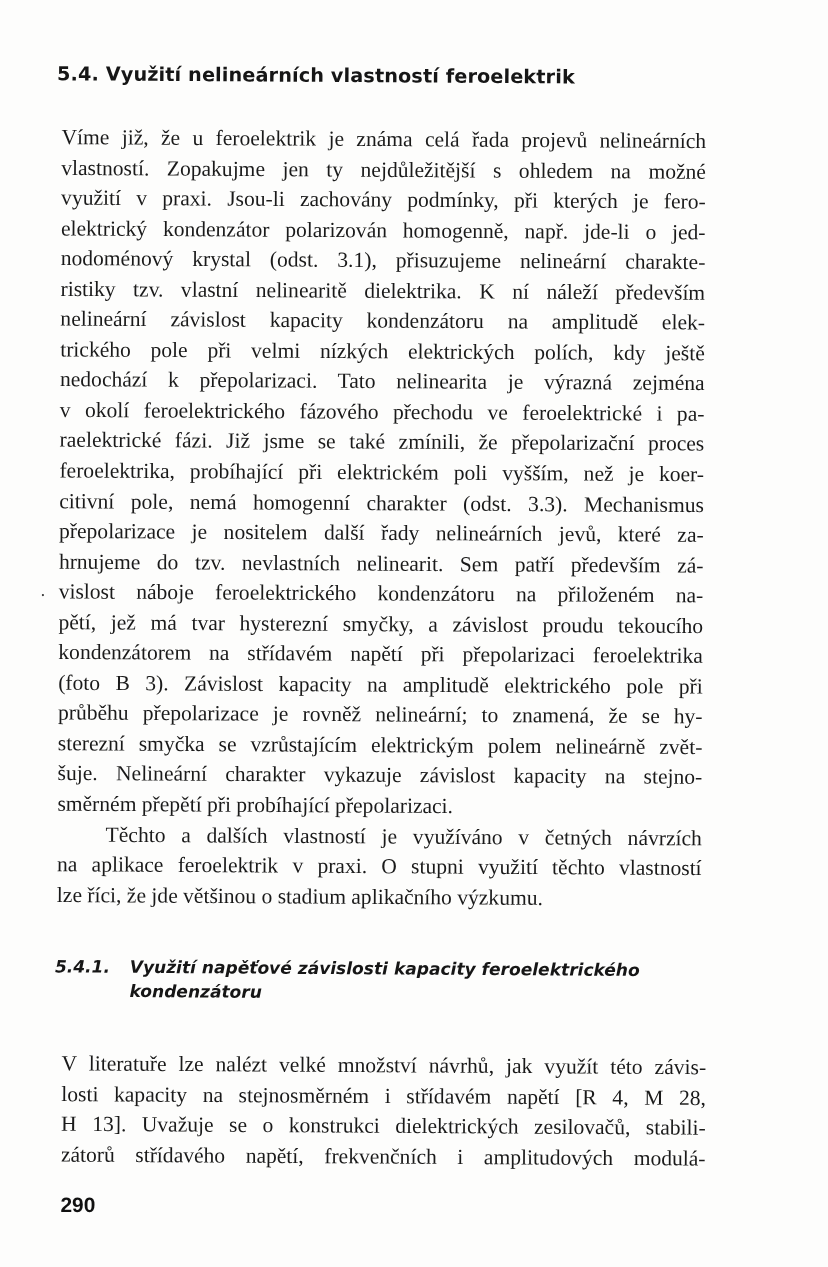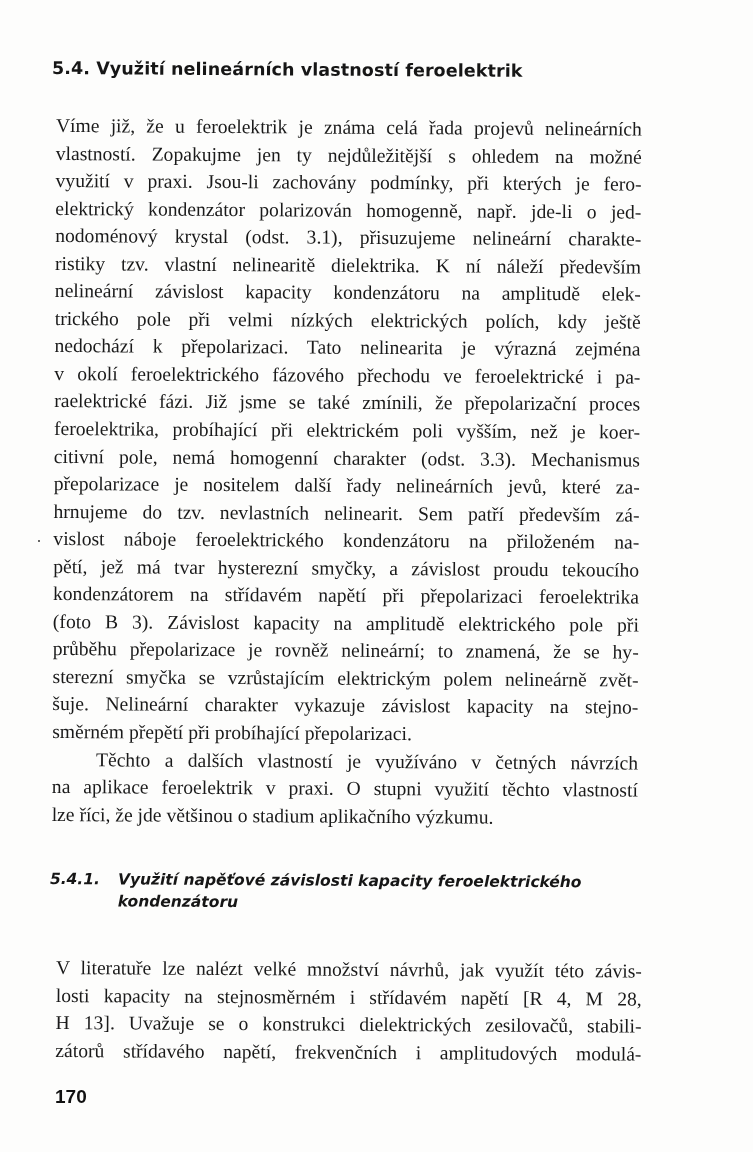--- a/index.html
+++ b/index.html
@@ -101,14 +101,14 @@
     <span class="cont">kondenzátoru</span>
   </div>
 
   <div class="block block2">
     <span class="line">V literatuře lze nalézt velké množství návrhů, jak využít této závis-</span>
     <span class="line">losti kapacity na stejnosměrném i střídavém napětí [R 4, M 28,</span>
     <span class="line">H 13]. Uvažuje se o konstrukci dielektrických zesilovačů, stabili-</span>
     <span class="line">zátorů střídavého napětí, frekvenčních i amplitudových modulá-</span>
   </div>
 
-  <div class="pagenum">170</div>
+  <div class="pagenum">290</div>
 </div>
 
 </body></html>

